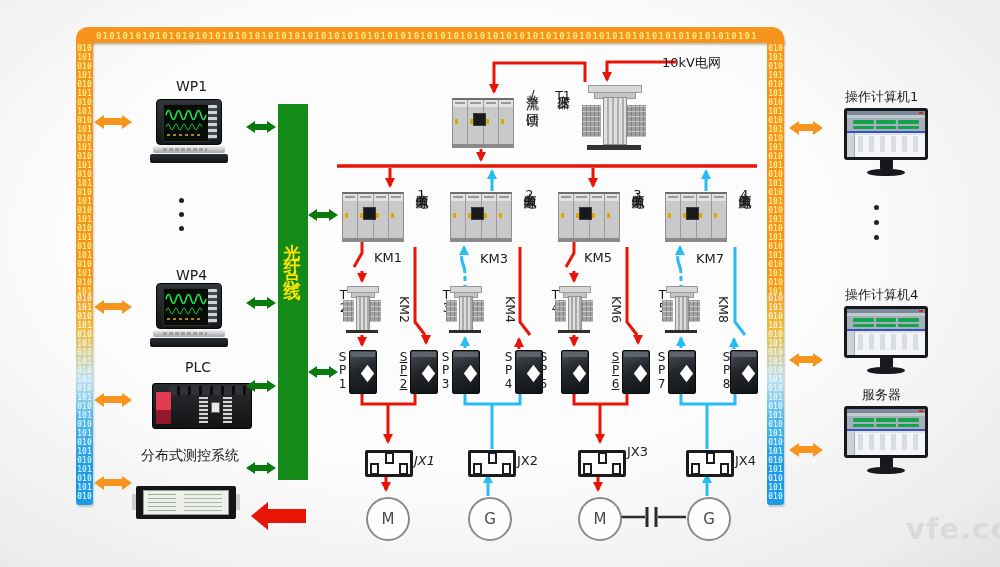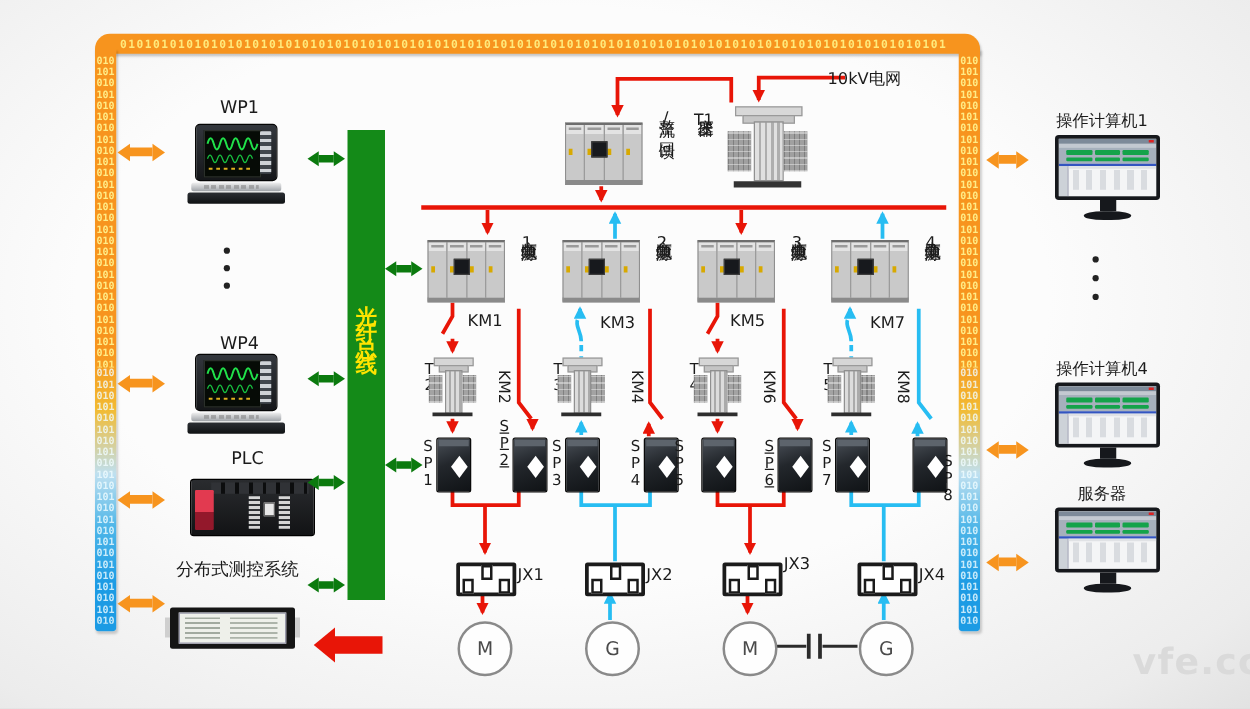--- a/index.html
+++ b/index.html
@@ -416,41 +416,41 @@
     <div class="cap1"></div>
       <div class="cap2"></div>
       <div class="col"></div>
       <div class="rad l"></div>
       <div class="rad r"></div>
       <div class="base"></div>
   </div>
 
   <div class="lbl stack" style="left:336px;top:351px;">SP1</div>
   <div class="sp" style="left:349px;top:350px;"></div>
-  <div class="lbl stack" style="left:397px;top:335px;text-decoration:underline;">SP2</div>
+  <div class="lbl stack" style="left:397px;top:351px;text-decoration:underline;">SP2</div>
   <div class="sp" style="left:410px;top:350px;"></div>
   <div class="lbl stack" style="left:439px;top:351px;">SP3</div>
   <div class="sp" style="left:452px;top:350px;"></div>
   <div class="lbl stack" style="left:502px;top:351px;">SP4</div>
   <div class="sp" style="left:515px;top:350px;"></div>
   <div class="lbl stack" style="left:537px;top:351px;">SP5</div>
   <div class="sp" style="left:561px;top:350px;"></div>
   <div class="lbl stack" style="left:609px;top:351px;text-decoration:underline;">SP6</div>
   <div class="sp" style="left:622px;top:350px;"></div>
   <div class="lbl stack" style="left:655px;top:351px;">SP7</div>
   <div class="sp" style="left:668px;top:350px;"></div>
-  <div class="lbl stack" style="left:752px;top:351px;margin-top:12px;">SP8</div>
+  <div class="lbl stack" style="left:720px;top:351px;">SP8</div>
   <div class="sp" style="left:730px;top:350px;"></div>
 
   <div class="jx" style="left:365px;top:450px;">
       <i class="t"></i>
       <i class="l"></i>
       <i class="r"></i>
     </div>
-  <div class="lbl" style="left:414px;top:453px;">JX1</div>
+  <div class="lbl" style="left:414px;top:453px;font-style:italic;">JX1</div>
   <div class="jx" style="left:468px;top:450px;">
       <i class="t"></i>
       <i class="l"></i>
       <i class="r"></i>
     </div>
   <div class="lbl" style="left:517px;top:453px;">JX2</div>
   <div class="jx" style="left:578px;top:450px;">
       <i class="t"></i>
       <i class="l"></i>
       <i class="r"></i>

